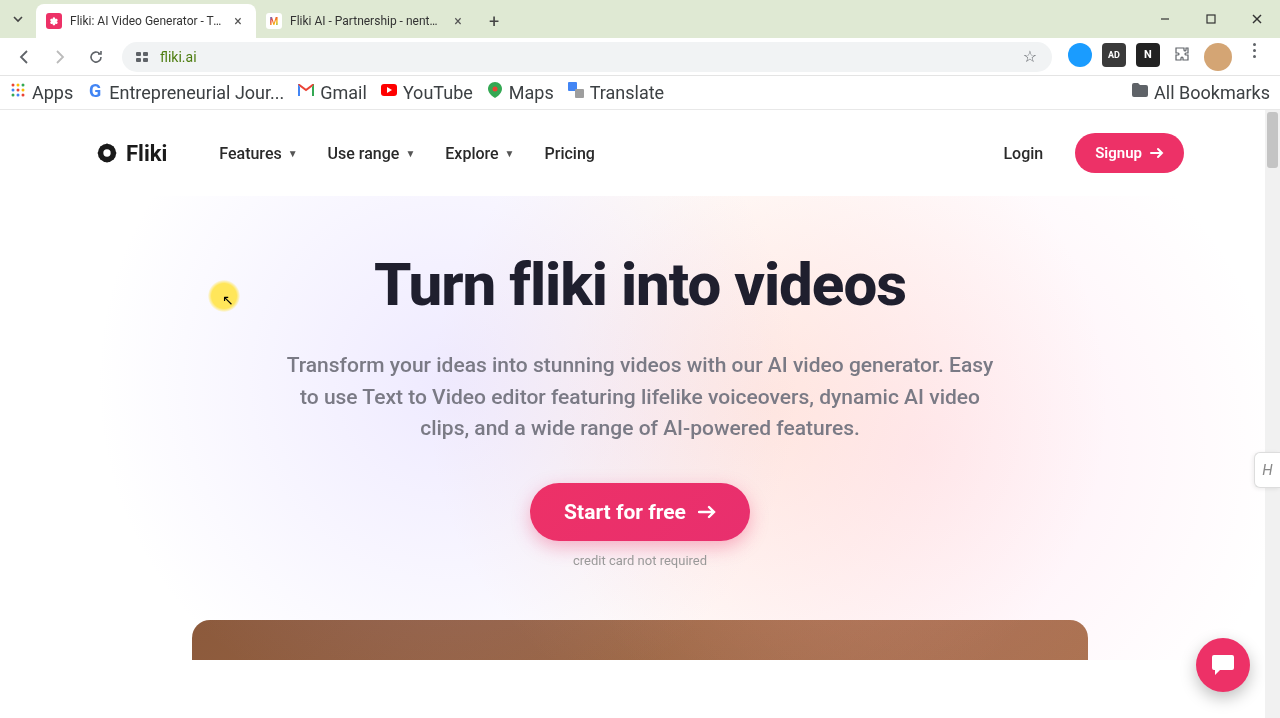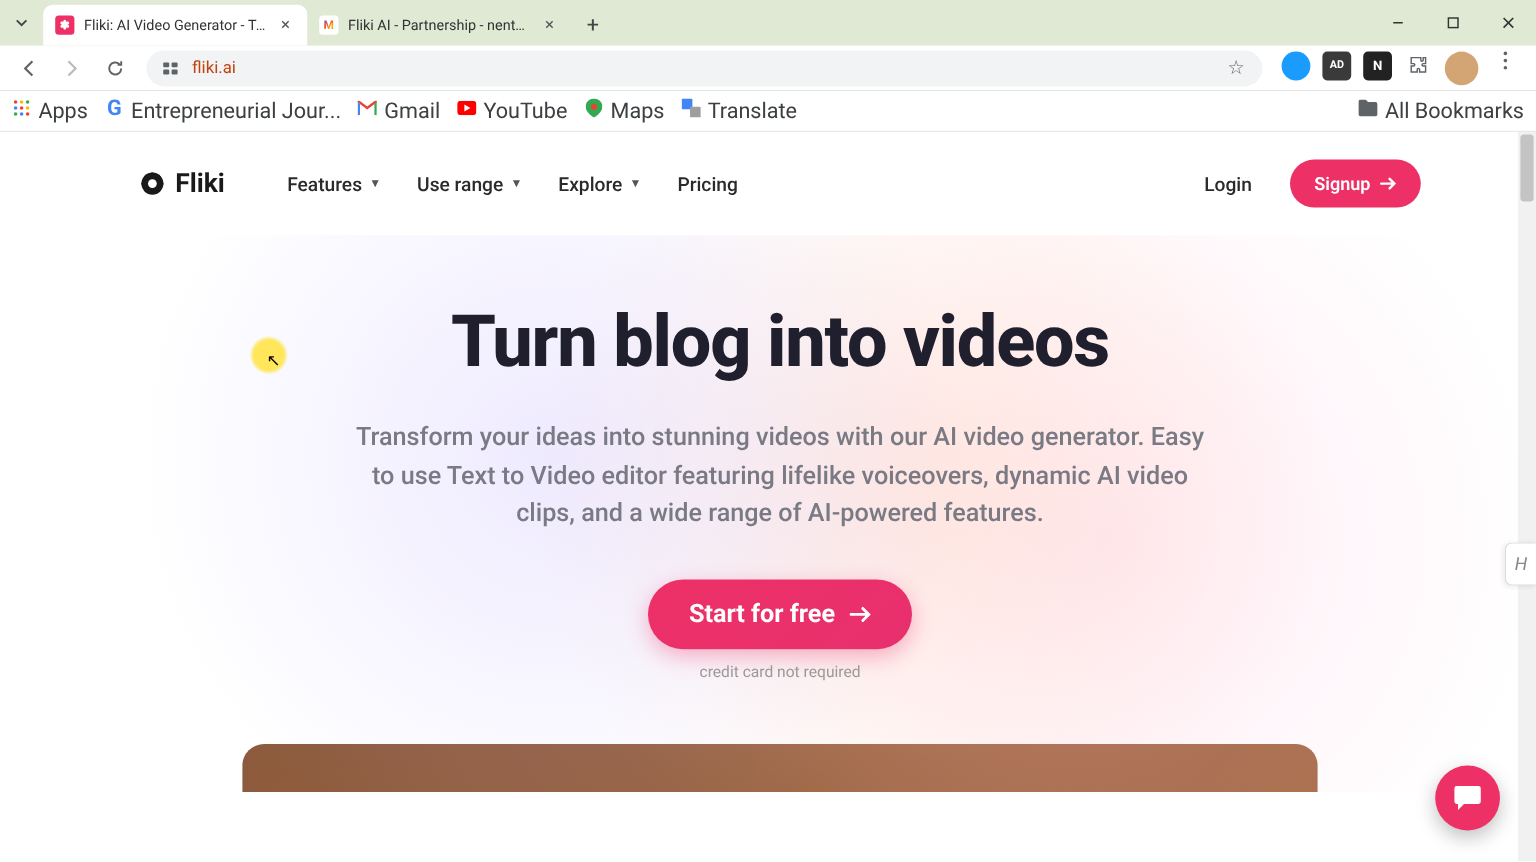--- a/index.html
+++ b/index.html
@@ -18,36 +18,36 @@
 .new-tab { width: 28px; height: 28px; display: flex; align-items: center; justify-content: center; font-size: 18px; color: #444; cursor: pointer; margin-left: 4px; margin-bottom: 3px; }
 .window-ctrls { position: absolute; right: 0; top: 0; display: flex; height: 38px; }
 .win-btn { width: 46px; height: 38px; display: flex; align-items: center; justify-content: center; color: #333; cursor: pointer; }
 
 
 .chrome-toolbar { height: 38px; background: #fff; border-bottom: 1px solid #e4e4e4; display: flex; align-items: center; padding: 0 8px; gap: 4px; }
 .nav-btn { width: 32px; height: 32px; display: flex; align-items: center; justify-content: center; color: #5f6368; cursor: pointer; border-radius: 50%; }
 .nav-btn.disabled { color: #bbb; }
 .omnibox { flex: 1; height: 30px; background: #f1f3f4; border-radius: 15px; display: flex; align-items: center; padding: 0 10px; gap: 8px; margin: 0 6px; }
 .site-info { width: 20px; height: 20px; display: flex; align-items: center; justify-content: center; color: #5f6368; }
-.url-text { flex: 1; font-size: 14px; color: #c2410c; }
+.url-text { flex: 1; font-size: 14px; color: #4d7c0f; }
 .star-btn { width: 24px; height: 24px; display: flex; align-items: center; justify-content: center; color: #5f6368; cursor: pointer; }
 .ext-row { display: flex; align-items: flex-start; gap: 10px; padding: 0 6px; }
 .ext-icon { width: 24px; height: 24px; border-radius: 4px; display: flex; align-items: center; justify-content: center; cursor: pointer; }
 .profile-icon { width: 28px; height: 28px; border-radius: 50%; background: #d4a574; cursor: pointer; }
 .menu-icon { width: 24px; display: flex; flex-direction: column; align-items: center; justify-content: center; gap: 3px; cursor: pointer; }
 .menu-dot { width: 3px; height: 3px; background: #5f6368; border-radius: 50%; }
 
 
 .bookmarks-bar { height: 34px; background: #fff; border-bottom: 1px solid #e8e8e8; display: flex; align-items: center; padding: 0 10px; gap: 14px; }
 .bm-item { display: flex; align-items: flex-start; gap: 6px; font-size: 18px; color: #3c4043; cursor: pointer; }
 .bm-icon { width: 16px; height: 16px; display: inline-flex; align-items: center; justify-content: center; border-radius: 2px; }
 .bm-spacer { flex: 1; }
 
 
-.page { position: absolute; top: 110px; left: 0; right: 0; bottom: 0; background: #fff; overflow: hidden; padding-left: 20px; }
+.page { position: absolute; top: 110px; left: 0; right: 0; bottom: 0; background: #fff; overflow: hidden; }
 .site-header { height: 86px; display: flex; align-items: center; padding: 0 96px; gap: 32px; }
 .logo { display: flex; align-items: center; gap: 8px; font-size: 22px; font-weight: 700; color: #1a1a1a; }
 .logo-mark { width: 22px; height: 22px; }
 .nav-links { display: flex; align-items: center; gap: 30px; margin-left: 20px; }
 .nav-link { display: flex; align-items: center; gap: 6px; font-size: 16px; color: #2a2a2a; cursor: pointer; font-weight: 500; }
 .chev { font-size: 10px; color: #555; }
 .header-spacer { flex: 1; }
 .login-link { font-size: 16px; color: #2a2a2a; cursor: pointer; font-weight: 500; margin-left: 27px; }
 .signup-btn { background: #ed3167; color: #fff; border: none; padding: 11px 20px; border-radius: 22px; font-size: 15px; font-weight: 600; display: flex; align-items: center; gap: 8px; cursor: pointer; }
 
@@ -269,21 +269,21 @@
       <span>Signup</span>
       <svg width="14" height="12" viewBox="0 0 14 12">
           <path d="M1 6h11M8 2l4 4-4 4" stroke="#fff" stroke-width="2" fill="none" stroke-linecap="round"></path>
         </svg>
     </button>
   </div>
 
   <div class="hero">
     <div class="hero-bg"></div>
     <h1>
-      <span>Turn blog into videos</span><br>
+      <span>Turn fliki into videos</span><br>
     </h1>
     <p class="hero-sub">Transform your ideas into stunning videos with our AI video generator. Easy to use Text to Video editor featuring lifelike voiceovers, dynamic AI video clips, and a wide range of AI-powered features.</p>
     <button class="cta-btn">
       <span>Start for free</span>
       <svg width="18" height="14" viewBox="0 0 18 14">
           <path d="M1 7h14M11 2l5 5-5 5" stroke="#fff" stroke-width="2.4" fill="none" stroke-linecap="round"></path>
         </svg>
     </button>
     <div class="cta-note">credit card not required</div>
     <div class="video-preview"></div>

